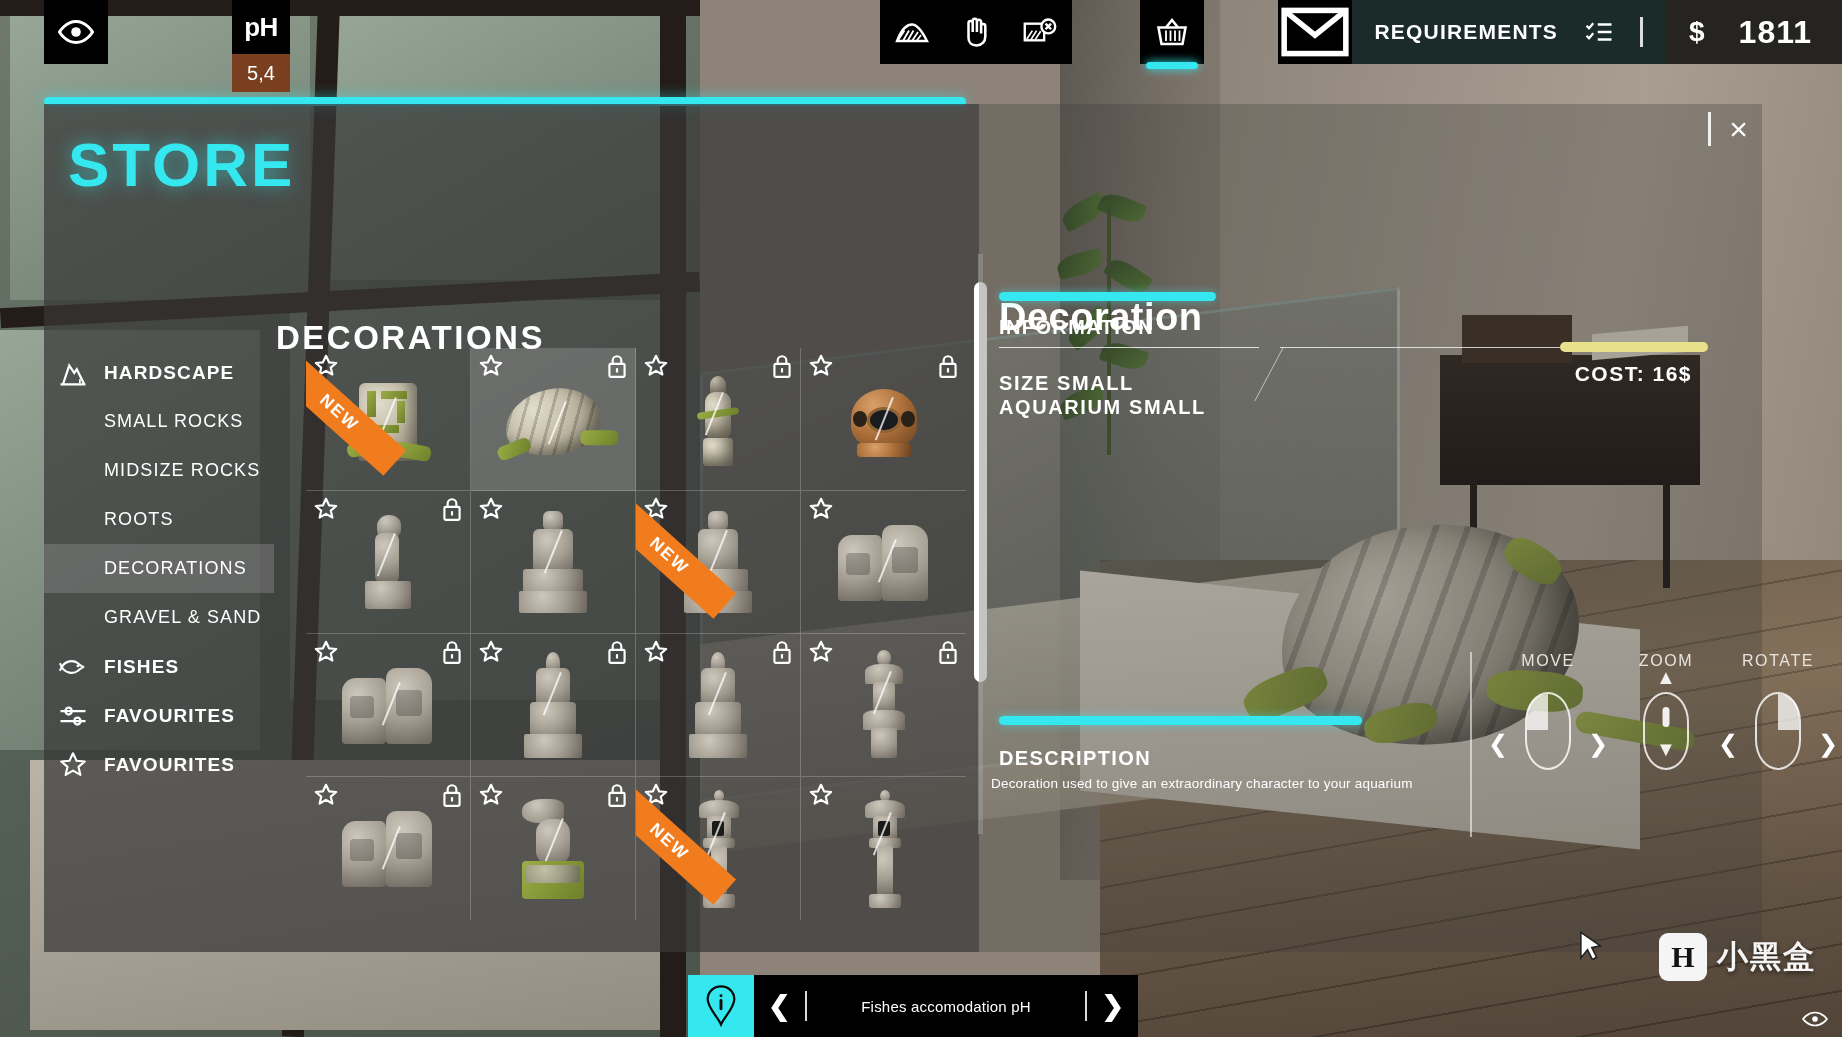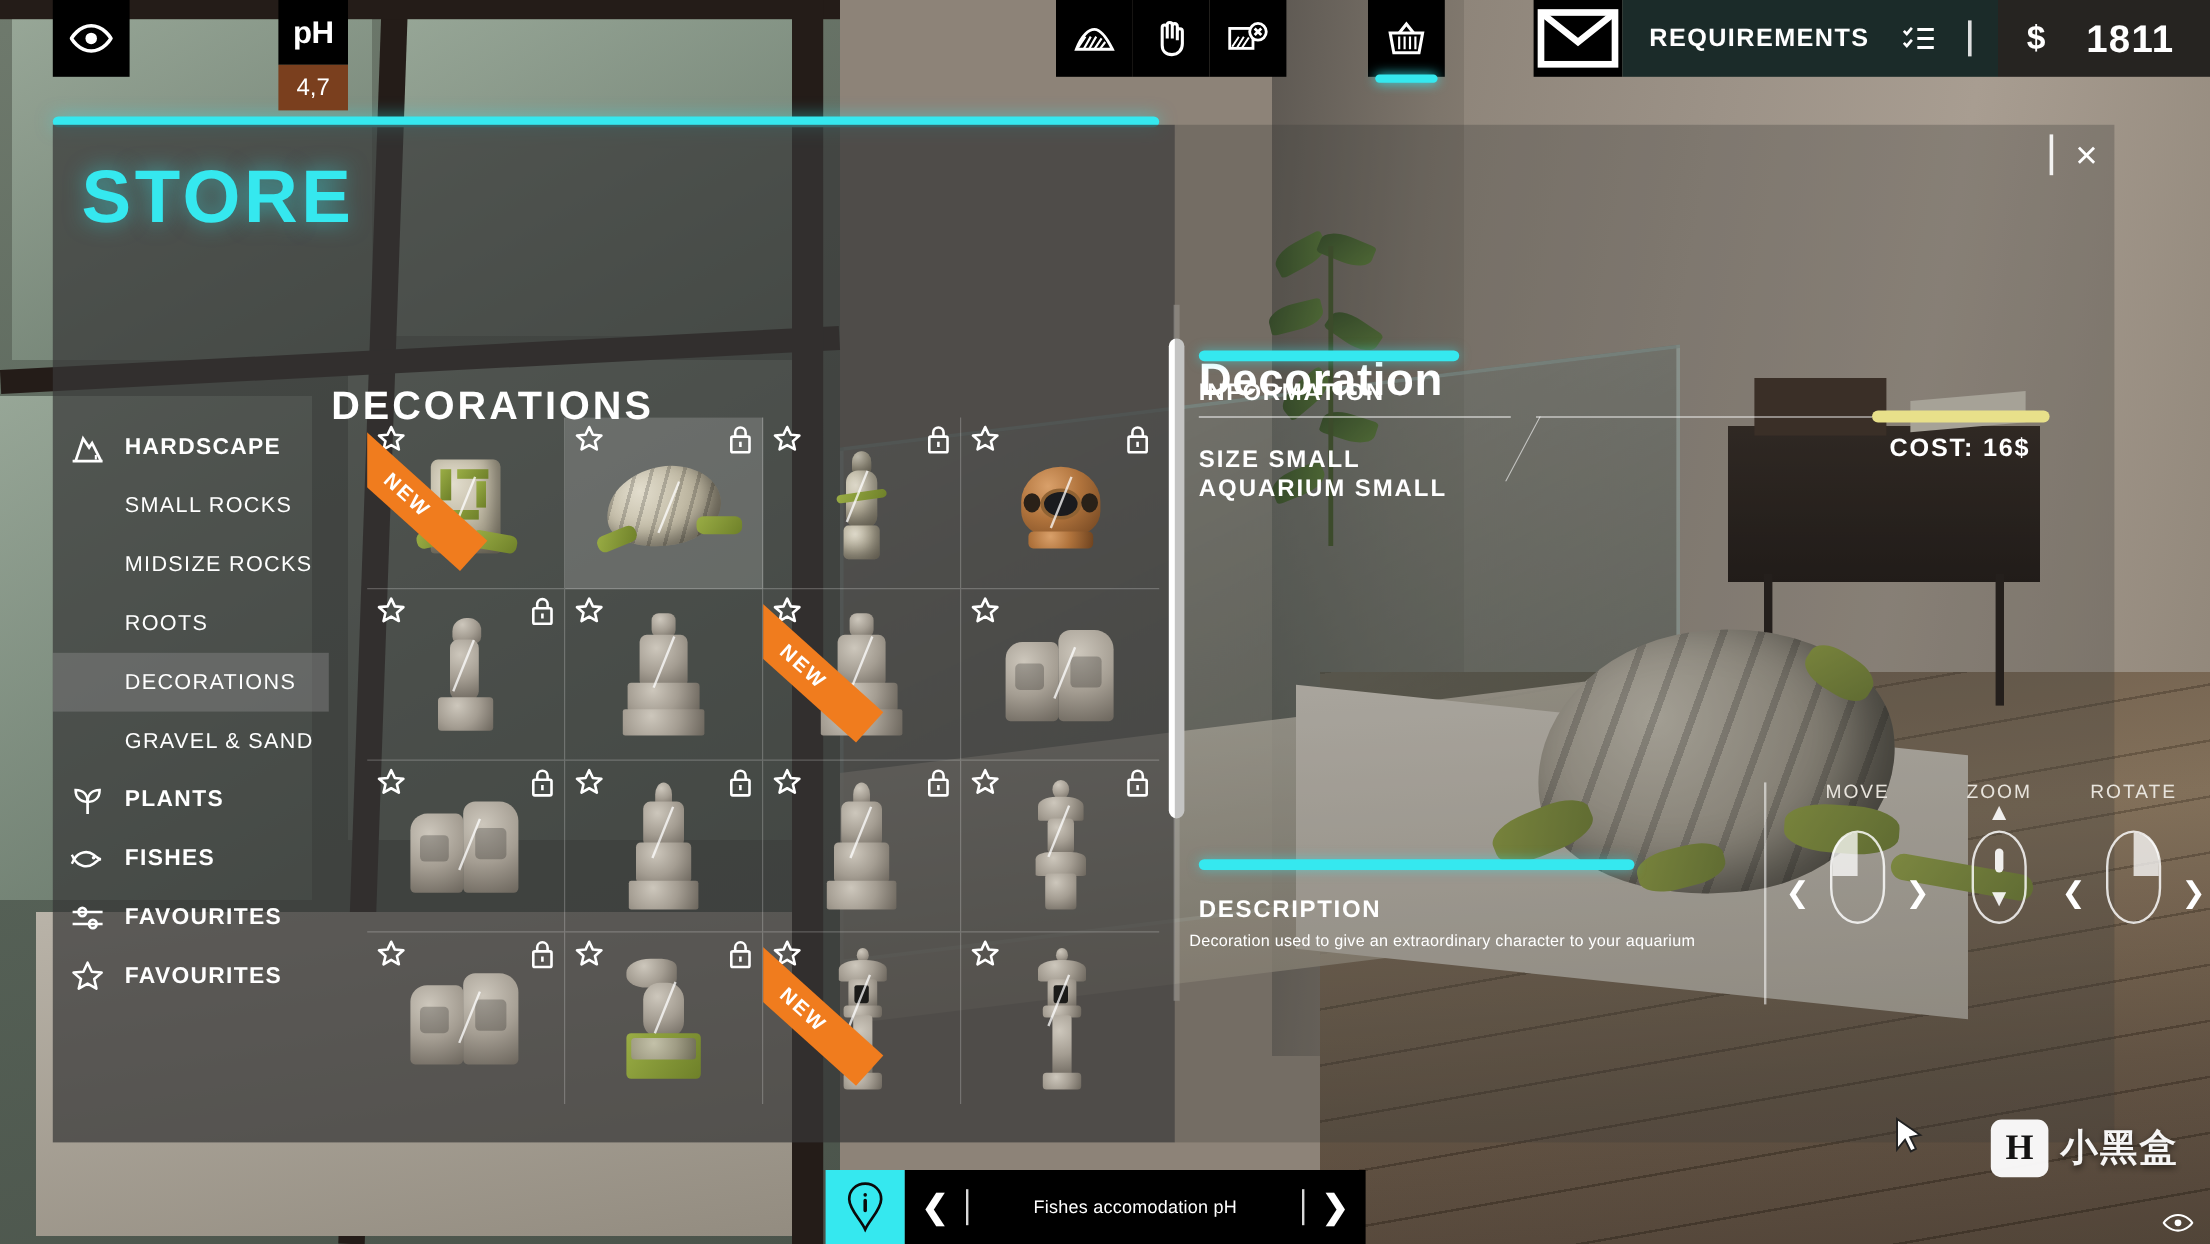--- a/index.html
+++ b/index.html
@@ -402,21 +402,21 @@
 
   <div class="tool-btn" style="left:44px;">
     <svg viewBox="0 0 24 24" fill="none" stroke="#fff" stroke-width="2">
       <path d="M1 12s4-7 11-7 11 7 11 7-4 7-11 7S1 12 1 12z"></path>
       <circle cx="12" cy="12" r="3.2" fill="#fff" stroke="none"></circle>
     </svg>
   </div>
 
   <div class="ph-wrap">
     <div class="ph-head">pH</div>
-    <div class="ph-val">4,7</div>
+    <div class="ph-val">5,4</div>
   </div>
 
   <div class="tool-btn" style="left:880px;">
     <svg viewBox="0 0 24 24">
       <path d="M2 18c3-8 7-11 10-11s6 3 10 11z" fill="none" stroke="#fff" stroke-width="1.6"></path>
       <path d="M3 17l4-6M6 18l4-7M9 18l4-7M12 18l4-6M15 18l3-4" stroke="#fff" stroke-width="1.2"></path>
     </svg>
   </div>
 
   <div class="tool-btn" style="left:944px;">
@@ -493,30 +493,20 @@
         </div>
         <div class="nav-item sub selected">
           <span class="txt">DECORATIONS</span>
         </div>
         <div class="nav-item sub">
           <span class="txt">GRAVEL &amp; SAND</span>
         </div>
         <div class="nav-item main">
           <span class="ico">
             <svg class="" viewBox="0 0 24 24">
-              <path d="M12 21v-8" stroke="#fff" stroke-width="1.8"></path>
-              <path d="M12 13C7 13 4 10 4 5c5 0 8 3 8 8z" fill="none" stroke="#fff" stroke-width="1.7"></path>
-              <path d="M12 13c5 0 8-3 8-8-5 0-8 3-8 8z" fill="none" stroke="#fff" stroke-width="1.7"></path>
-            </svg>
-          </span>
-          <span class="txt">PLANTS</span>
-        </div>
-        <div class="nav-item main">
-          <span class="ico">
-            <svg class="" viewBox="0 0 24 24">
               <path d="M3 12c3-5 9-6 13-3 2 1.5 3 3 5 3-2 0-3 1.5-5 3-4 3-10 2-13-3z" fill="none" stroke="#fff" stroke-width="1.7"></path>
               <circle cx="16" cy="11" r="1.2" fill="#fff"></circle>
               <path d="M3 12l-1.5-3M3 12l-1.5 3" stroke="#fff" stroke-width="1.6"></path>
             </svg>
           </span>
           <span class="txt">FISHES</span>
         </div>
         <div class="nav-item main">
           <span class="ico">
             <svg class="" viewBox="0 0 24 24">

